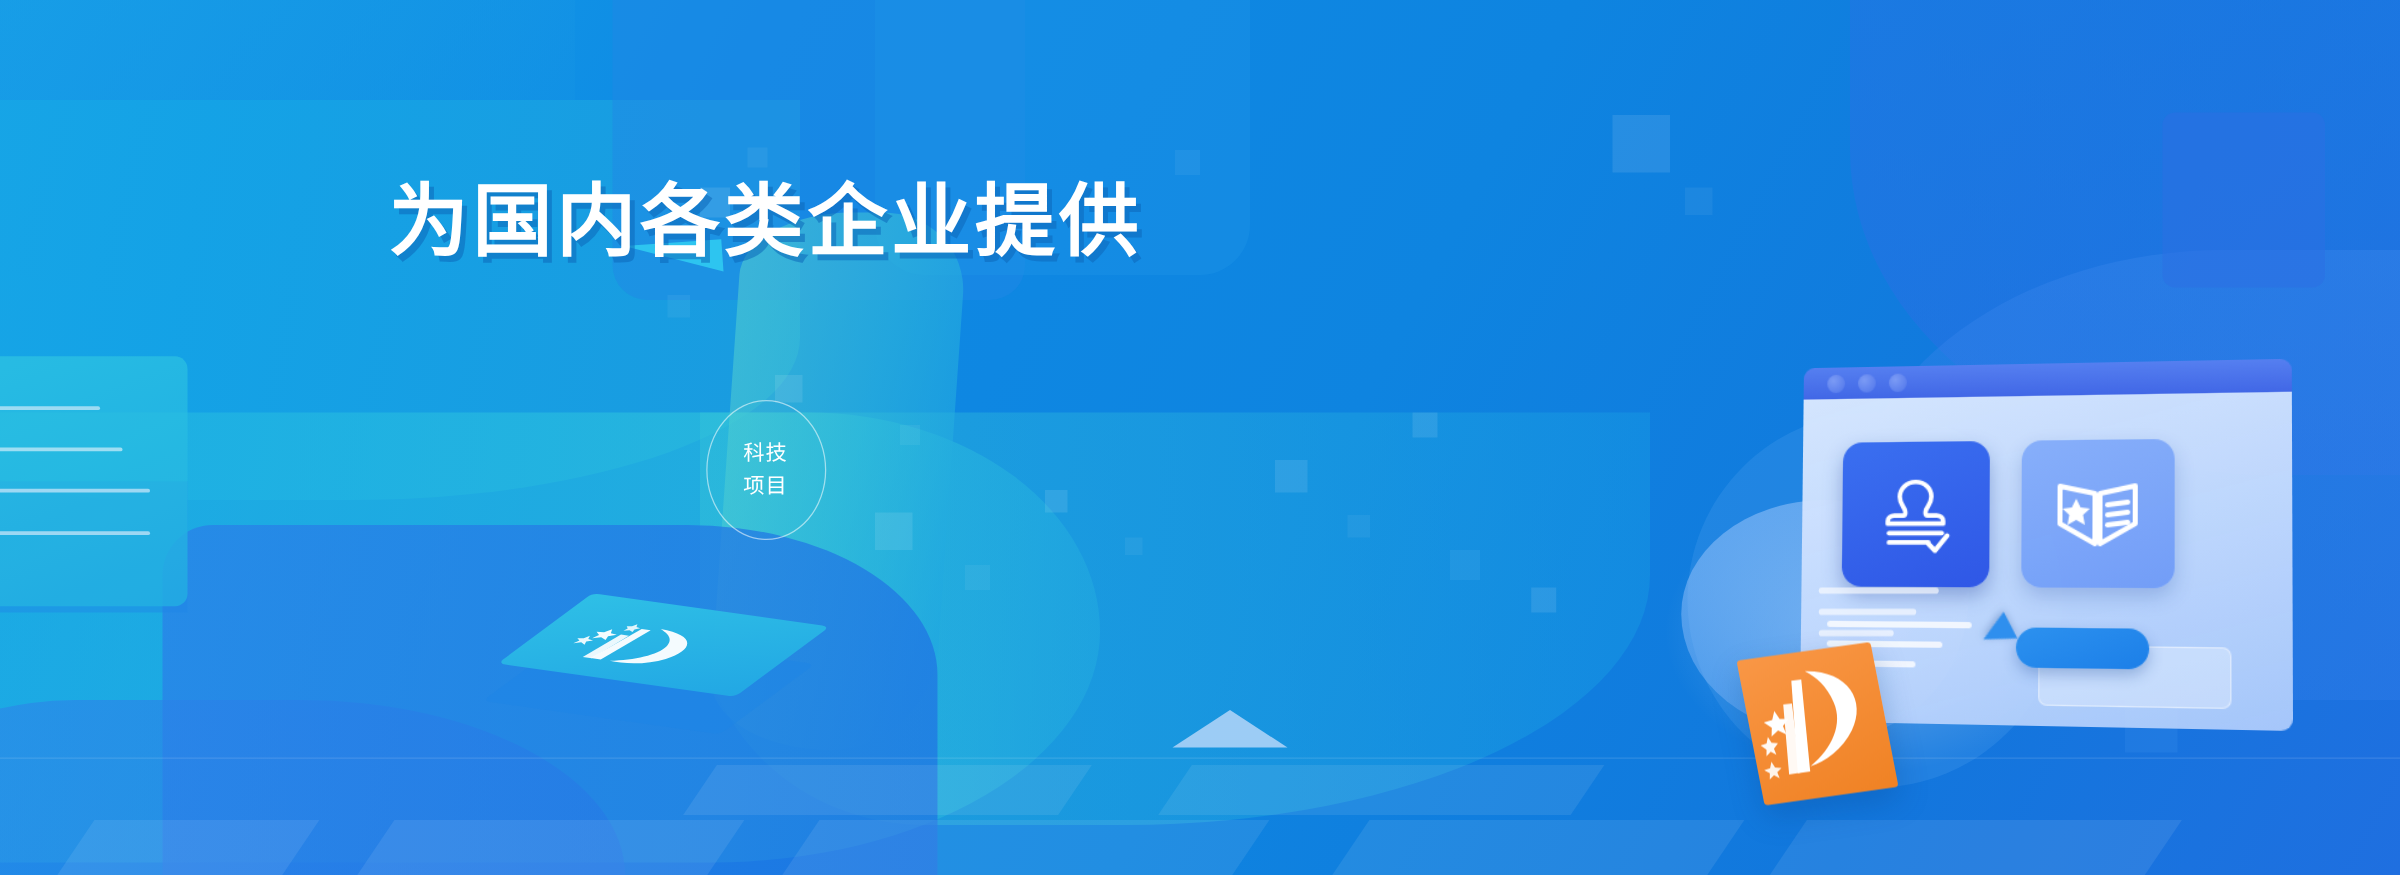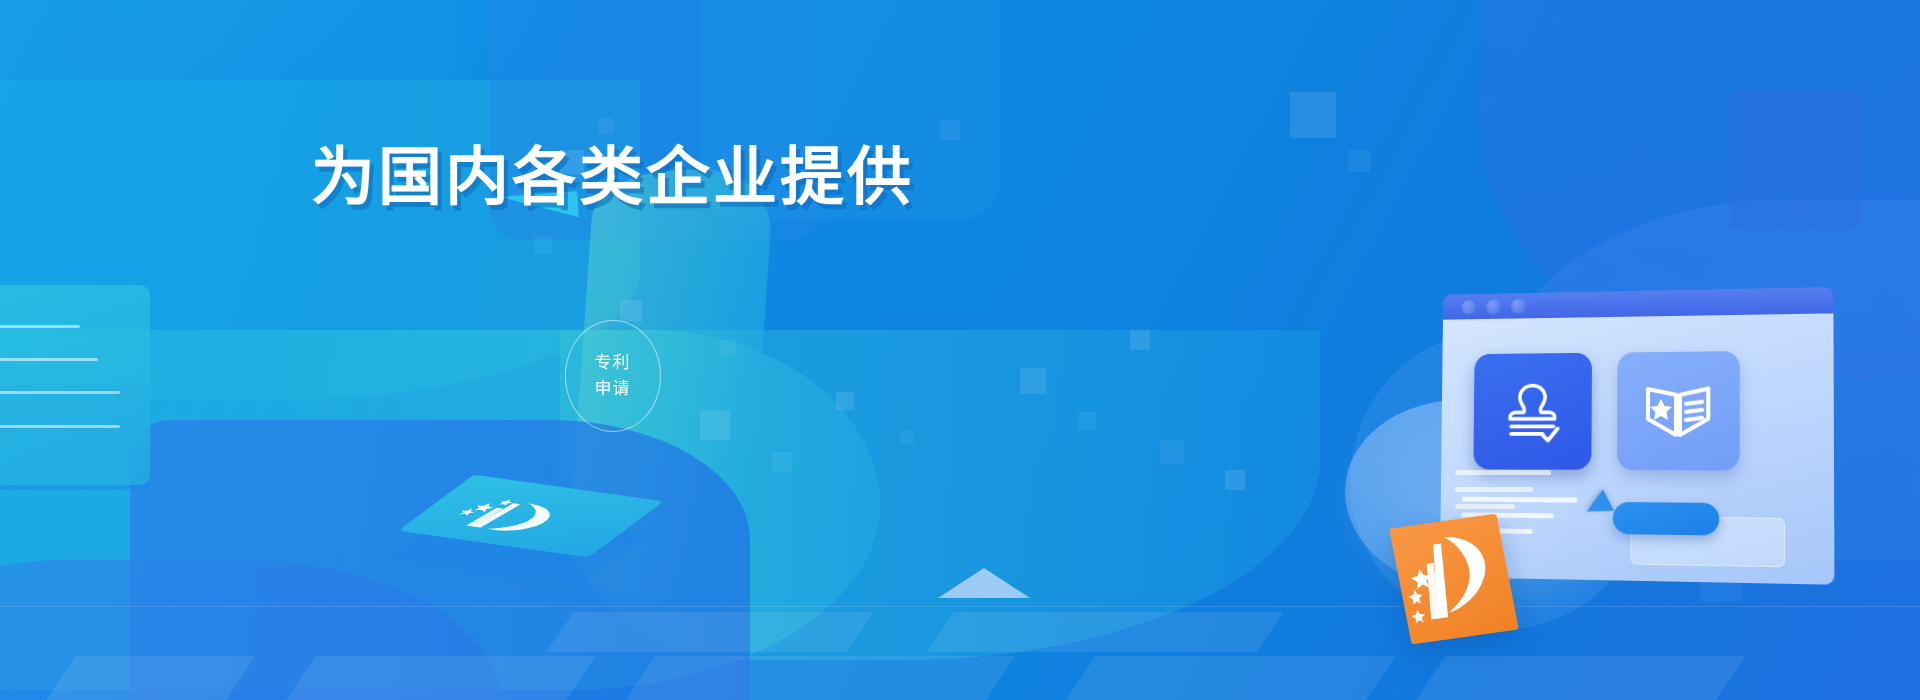--- a/index.html
+++ b/index.html
@@ -328,22 +328,22 @@
       <div class="tile" style="left:60px;top:96px;width:180px;height:46px;"></div>
     </div>
   </div>
 
   <div class="headline">
     <span class="l">为国内各类企业提供</span>
   </div>
 
   <div class="badges">
     <div class="badge">
-      <span>专利</span>
-      <span>申请</span>
+      <span>科技</span>
+      <span>项目</span>
     </div>
   </div>
 
   <div class="card3d">
     <div class="plate shadow"></div>
     <div class="plate"></div>
     <svg class="logo" viewBox="0 0 120 70">
       <path d="M58 6 C92 8 104 30 92 48 C84 60 66 64 52 62 C70 56 82 44 80 30 C78 18 68 11 58 6 Z" fill="#ffffff" opacity=".95"></path>
       <path d="M44 10 L52 10 L44 62 L35 62 Z" fill="#ffffff" opacity=".95"></path>
       <path d="M34 22 L41 22 L36 62 L28 62 Z" fill="#ffffff" opacity=".9"></path>

